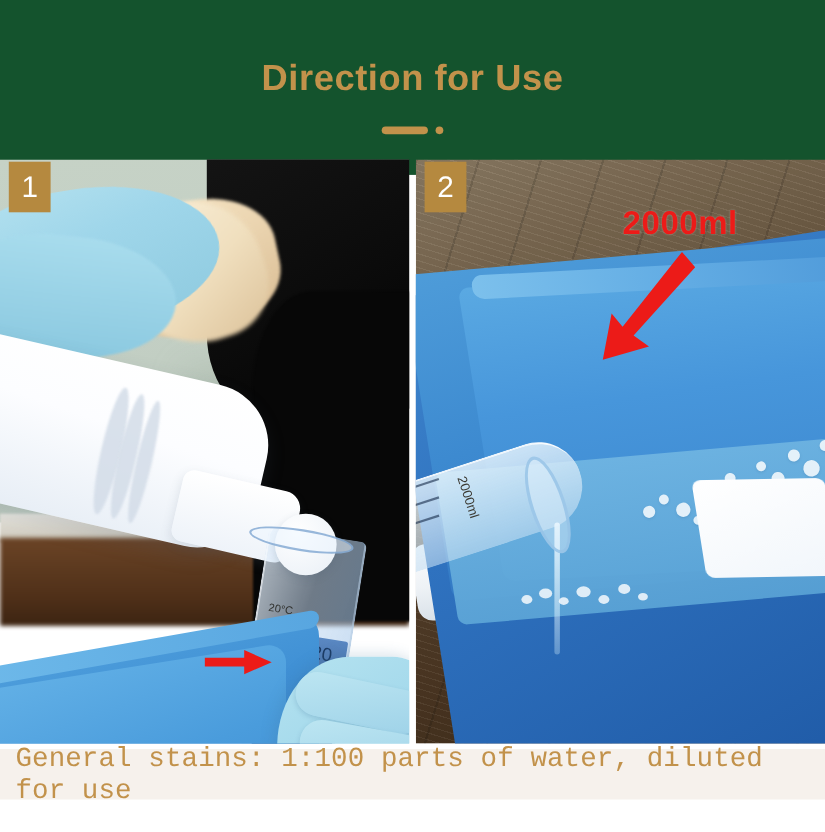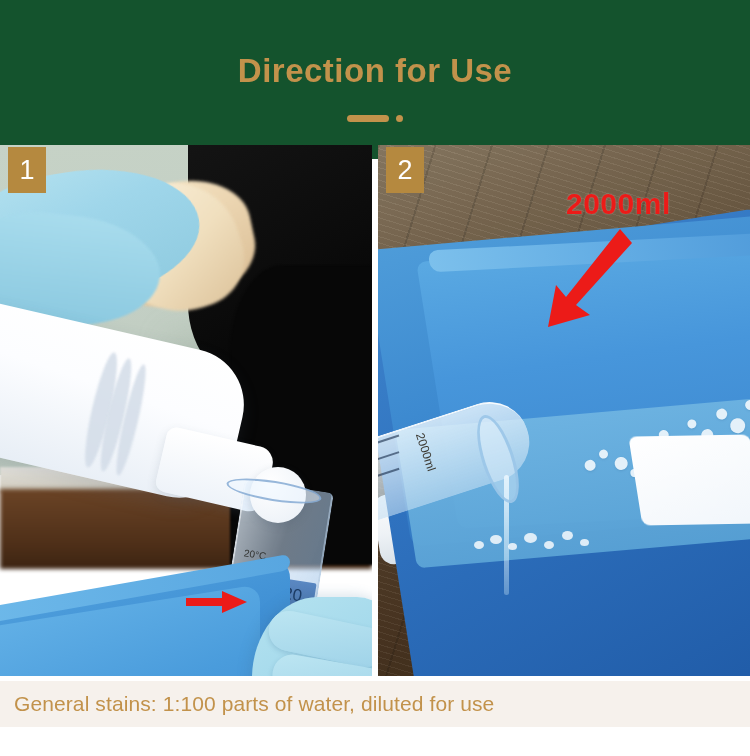--- a/index.html
+++ b/index.html
@@ -468,23 +468,23 @@
     position: absolute;
     left: 0; top: 681px;
     width: 750px;
     height: 46px;
     background: #f6f1ec;
     display: flex;
     align-items: center;
   }
   .caption-text {
     padding-left: 14px;
-    font-size: 21px;
+    font-size: 25px;
     color: #c2924b;
-    font-family: Liberation Sans, sans-serif;
+    font-family: Liberation Mono, monospace;
     letter-spacing: 0.1px;
   }
   .bottom-white {
     position: absolute;
     left: 0; top: 727px;
     width: 750px; height: 29px;
     background: #ffffff;
   }
 </style>
 </head>

